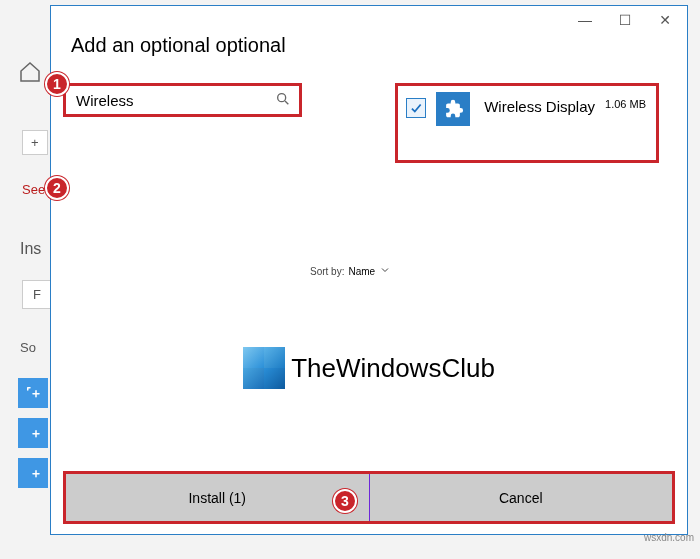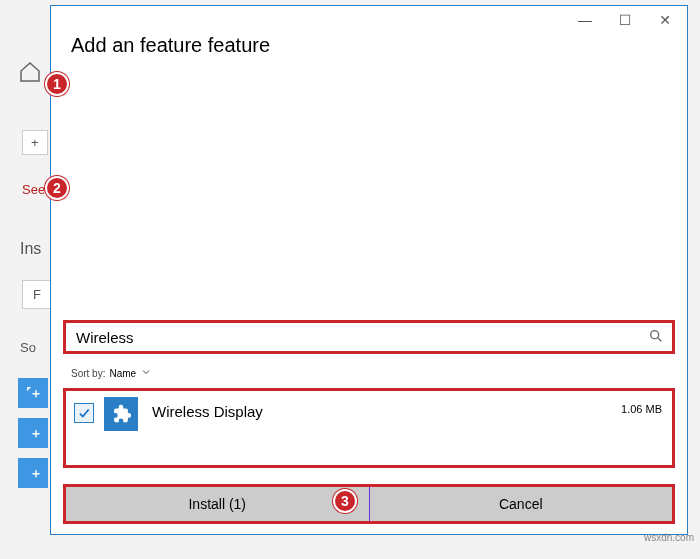--- a/index.html
+++ b/index.html
@@ -41,23 +41,22 @@
     width: 40px; height: 24px; display:flex; align-items:center; justify-content:center;
     color:#555;
   }
   .title {
     font-size: 20px; font-weight: 400;
     padding: 0 20px 10px 20px;
   }
   .content {
     flex:1;
     padding: 16px 12px;
-    display:flex; flex-direction:column;
+    display:flex; flex-direction:row;
     position:relative;
-    justify-content:flex-end;
   }
   .searchbox {
     border: 3px solid #c9252b;
     height: 34px;
     display:flex; align-items:center;
     padding: 0 8px 0 10px;
     position: relative;
   }
   .searchbox input {
     border:none; outline:none; flex:1; font-size:15px; font-family:inherit;
@@ -102,21 +101,21 @@
   .wm-logo .tr{top:0;right:0;background:linear-gradient(135deg,#5bb3e8,#1b7bc4);}
   .wm-logo .bl{bottom:0;left:0;background:linear-gradient(135deg,#49a6e0,#1a6fb8);}
   .wm-logo .br{bottom:0;right:0;background:linear-gradient(135deg,#2a8fd8,#0e5a9e);}
   .wm-text { font-size:26px; font-weight:400; color:#000;}
   .footer {
     border: 3px solid #c9252b;
     margin: 0 12px 10px 12px;
     display:flex;
   }
   .btn {
-    flex:1; height: 34px; background:#ccc;
+    flex:1; height: 47px; background:#ccc;
     display:flex; align-items:center; justify-content:center;
     font-size:14px;
   }
   .btn + .btn { border-left:1px solid #6d28d9; }
   .badge {
     position:absolute; width:24px; height:24px; border-radius:50%;
     background:#c9252b; color:#fff; display:flex; align-items:center; justify-content:center;
     font-weight:bold; font-size:14px; border:2px solid #fff;
     box-shadow:0 0 0 1px #c9252b;
     z-index:5;
@@ -156,21 +155,21 @@
       <path d="M20 12h-3V9a1 1 0 0 0-2 0v3h-3a1 1 0 0 0 0 2h3v3a1 1 0 0 0 2 0v-3h3a1 1 0 0 0 0-2z"></path>
     </svg>
   </div>
 
 <div class="dialog">
   <div class="titlebar">
     <div class="tb-btn">—</div>
     <div class="tb-btn">☐</div>
     <div class="tb-btn">✕</div>
   </div>
-  <div class="title">Add an feature feature</div>
+  <div class="title">Add an optional optional</div>
   <div class="content">
     <div class="searchbox">
       <input type="text" value="Wireless" style="">
       <span class="search-icon">
         <svg viewBox="0 0 24 24" width="16" height="16" fill="none" stroke="#666" stroke-width="2">
             <circle cx="10" cy="10" r="6"></circle>
             <line x1="15" y1="15" x2="20" y2="20"></line>
           </svg>
       </span>
     </div>
@@ -191,20 +190,29 @@
       </div>
       <div class="feat-icon">
         <svg viewBox="0 0 24 24">
             <path d="M20.5 11h-1V8c0-1.1-.9-2-2-2h-3V4.5a2.5 2.5 0 0 0-5 0V6h-3C5.4 6 4.5 6.9 4.5 8v3H6a2.5 2.5 0 0 1 0 5H4.5v3c0 1.1.9 2 2 2h3v-1.5a2.5 2.5 0 0 1 5 0V21h3c1.1 0 2-.9 2-2v-3h1a2.5 2.5 0 0 0 0-5z"></path>
           </svg>
       </div>
       <div class="feat-name">Wireless Display</div>
       <div class="feat-size">1.06 MB</div>
     </div>
 
+    <div class="watermark">
+      <div class="wm-logo">
+        <div class="tl"></div>
+          <div class="tr"></div>
+          <div class="bl"></div>
+          <div class="br"></div>
+      </div>
+      <div class="wm-text">TheWindowsClub</div>
+    </div>
   </div>
   <div class="footer">
     <div class="btn">Install (1)</div>
     <div class="btn">Cancel</div>
   </div>
 </div>
 
 <div class="badge b1">1</div>
 <div class="badge b2">2</div>
 <div class="badge b3">3</div>

